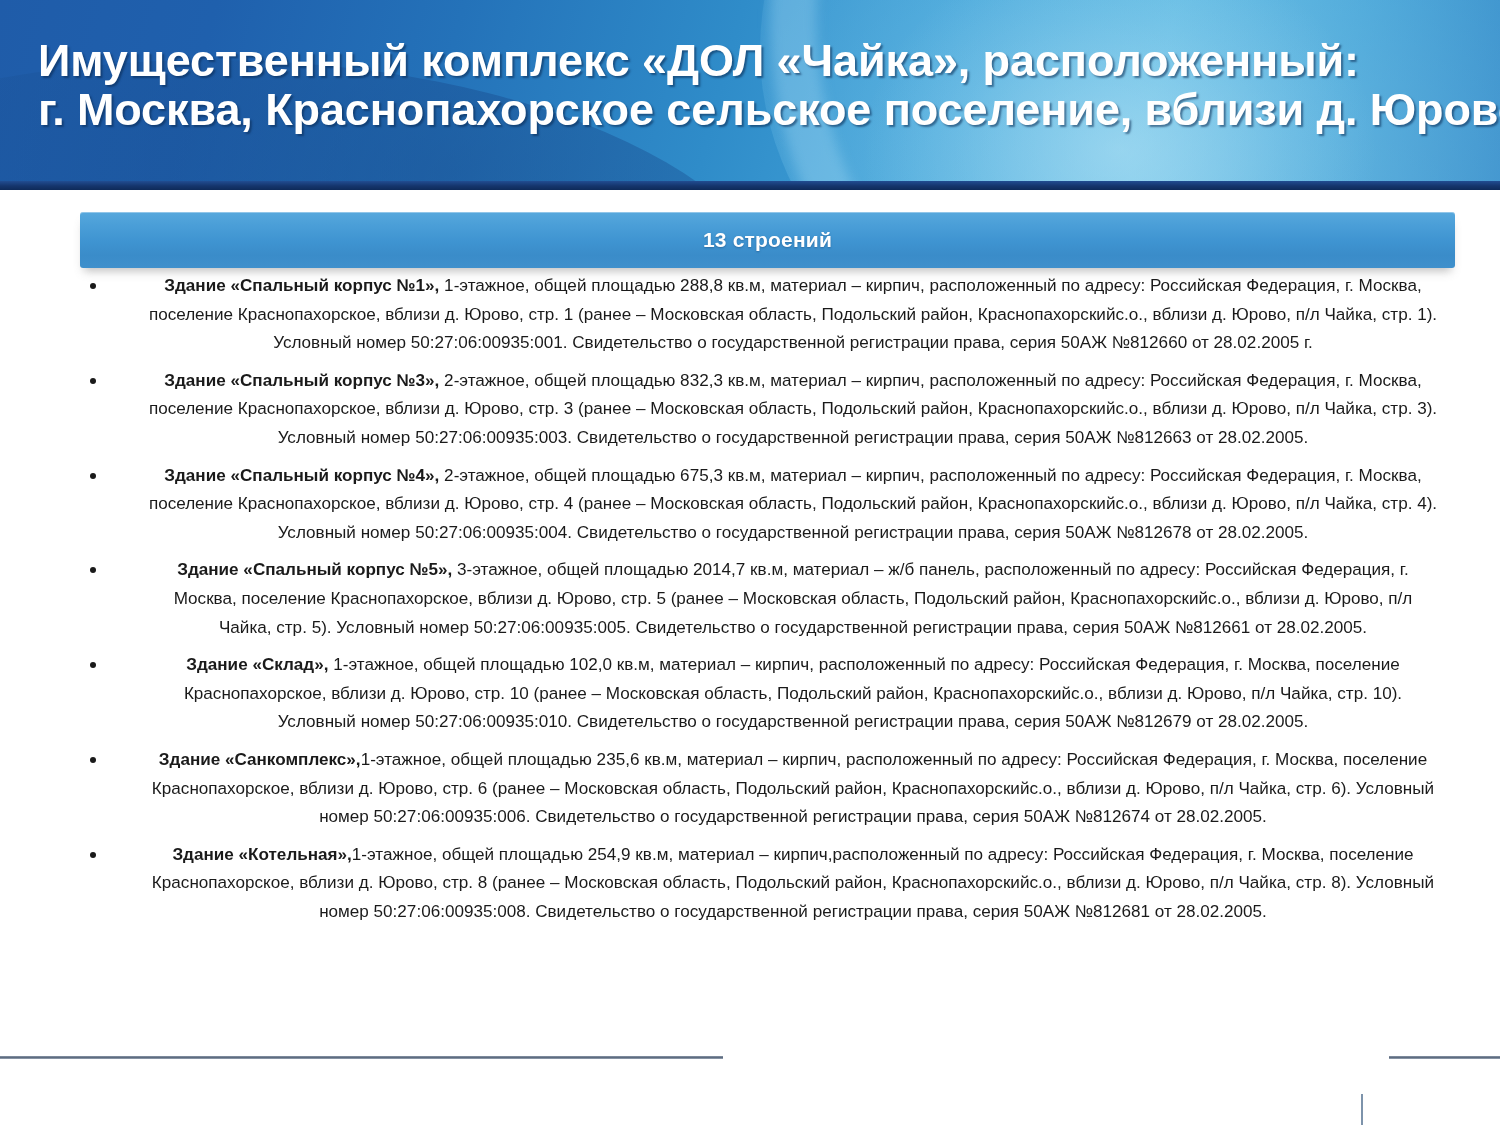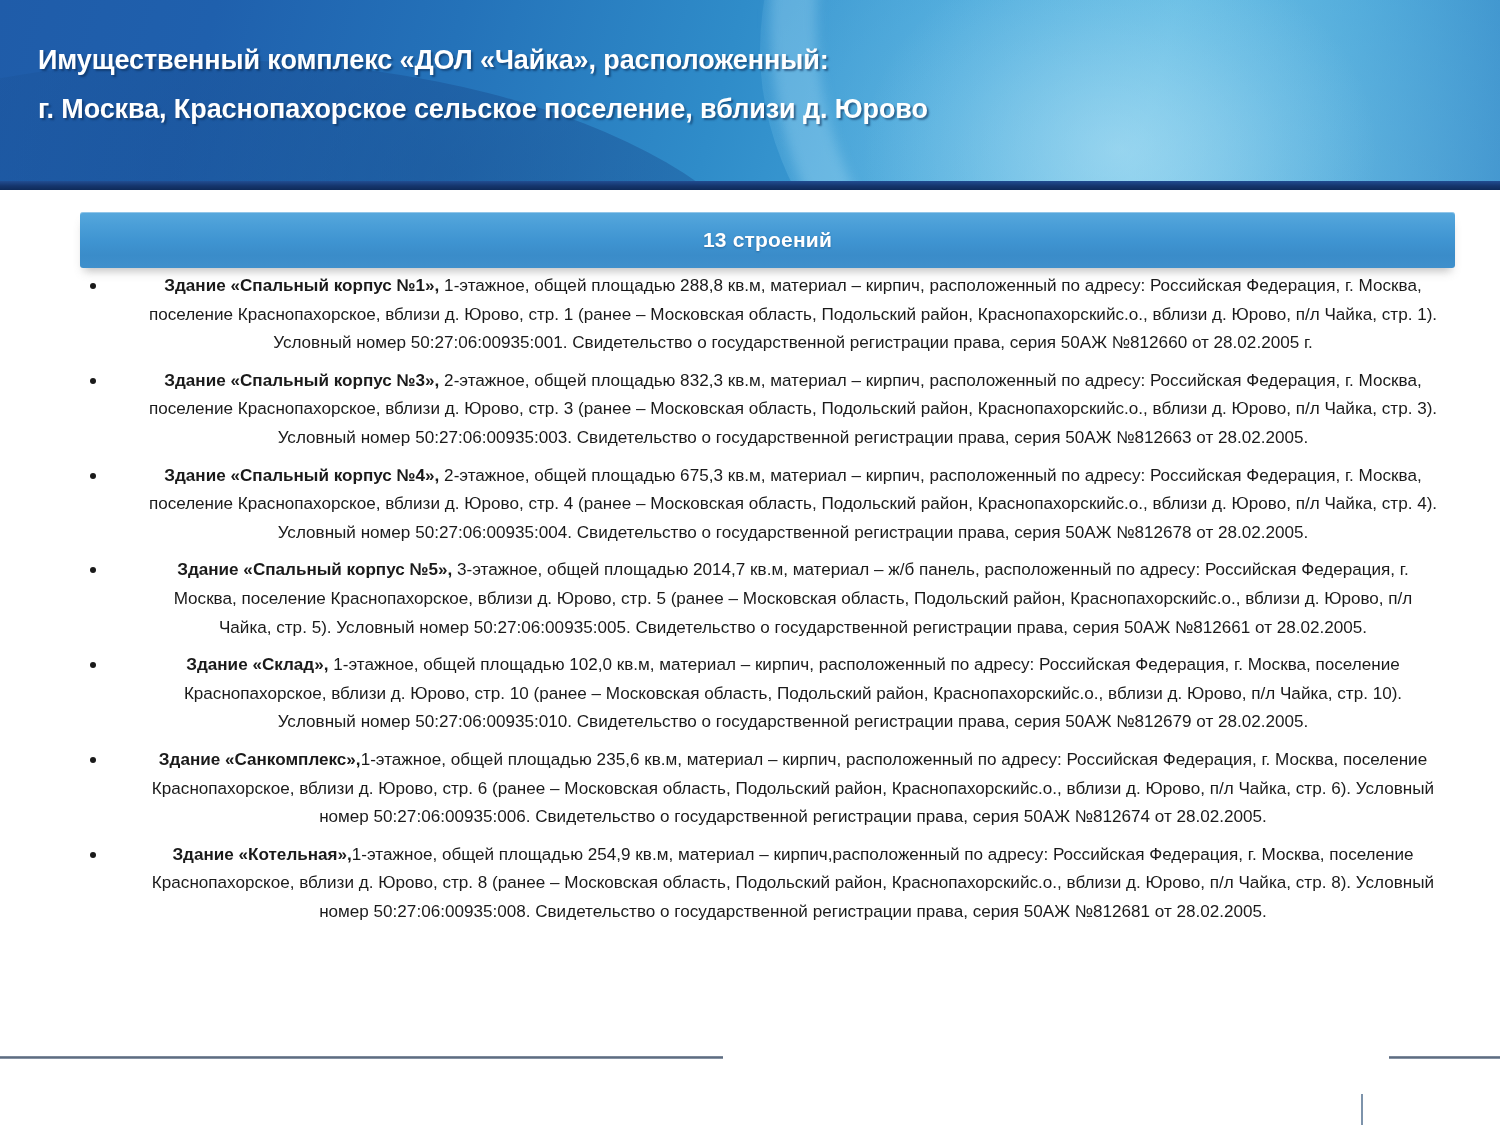--- a/index.html
+++ b/index.html
@@ -90,21 +90,21 @@
     width: 1500px;
     height: 9px;
     background: linear-gradient(180deg, #214d92 0%, #15356c 55%, #0e2a59 100%);
   }
   .hdr-title {
     position: absolute;
     left: 38px;
     top: 36px;
     width: 1430px;
     color: #ffffff;
-    font-size: 27px;
+    font-size: 45px;
     font-weight: bold;
     line-height: 49px;
     letter-spacing: -0.1px;
     text-shadow: 2px 2px 2px rgba(10,40,80,0.55);
     white-space: nowrap;
   }
   .hdr-title .ln { display: block; }
 
   
   .content {

